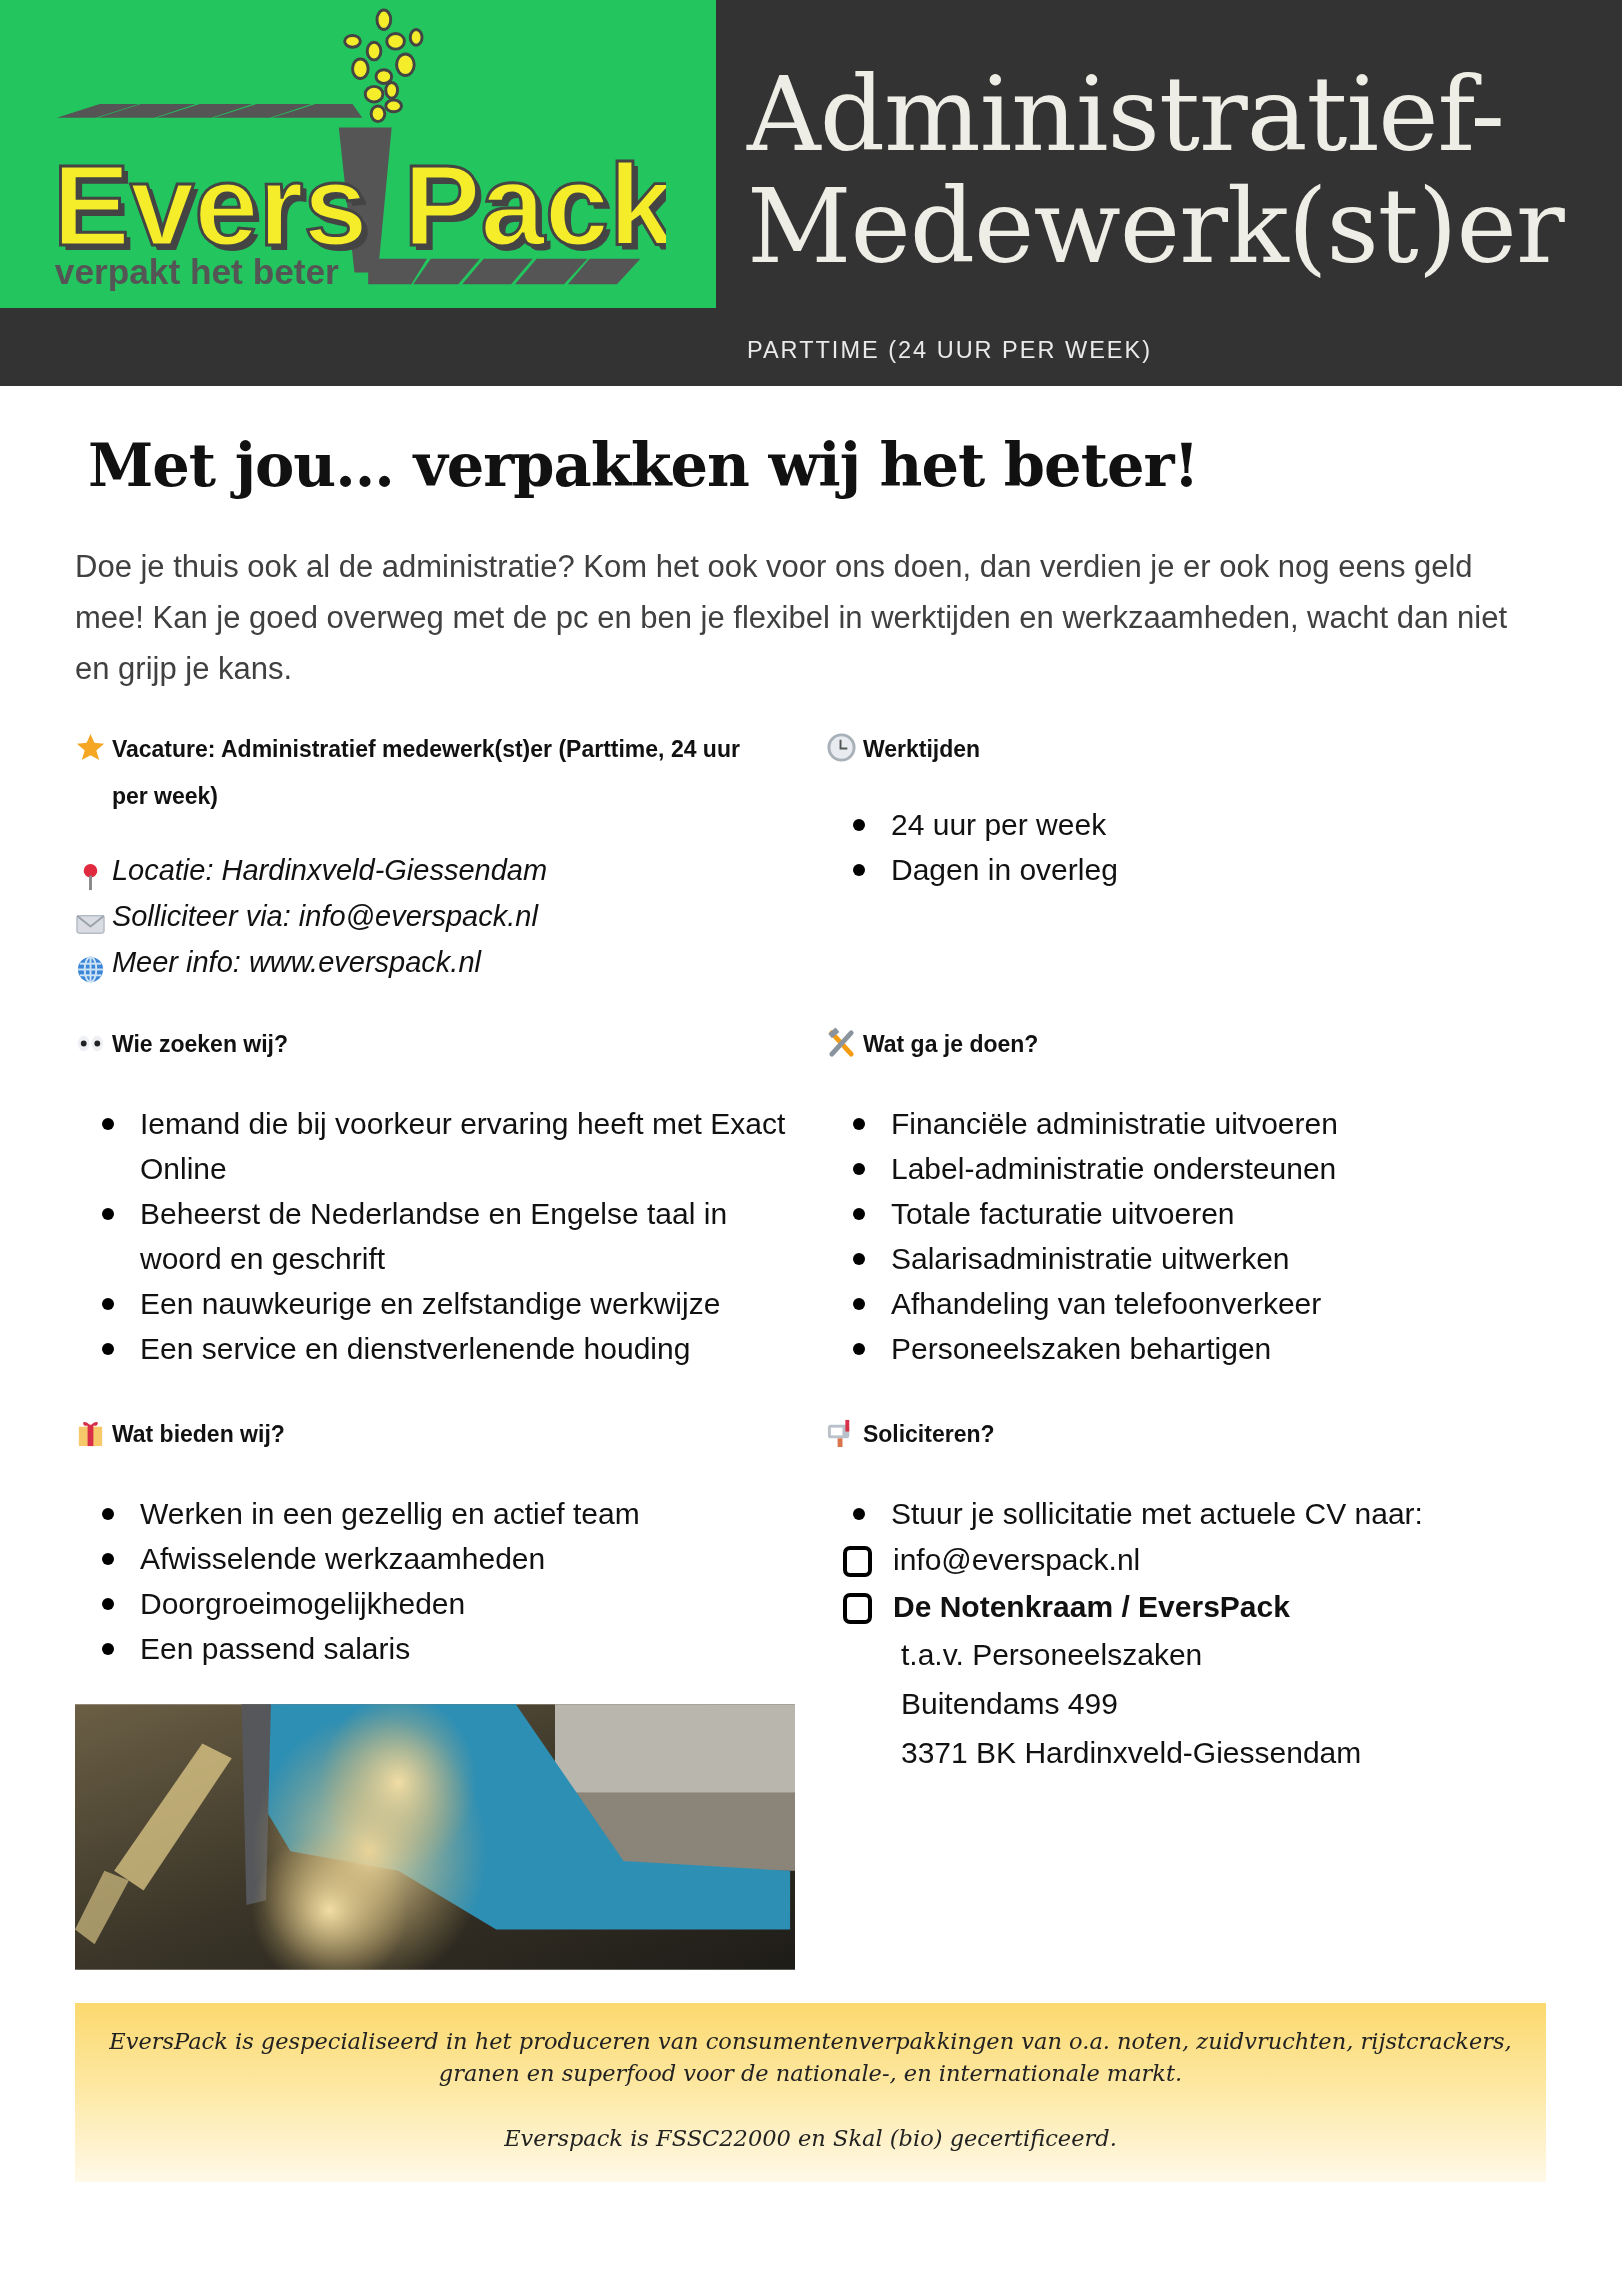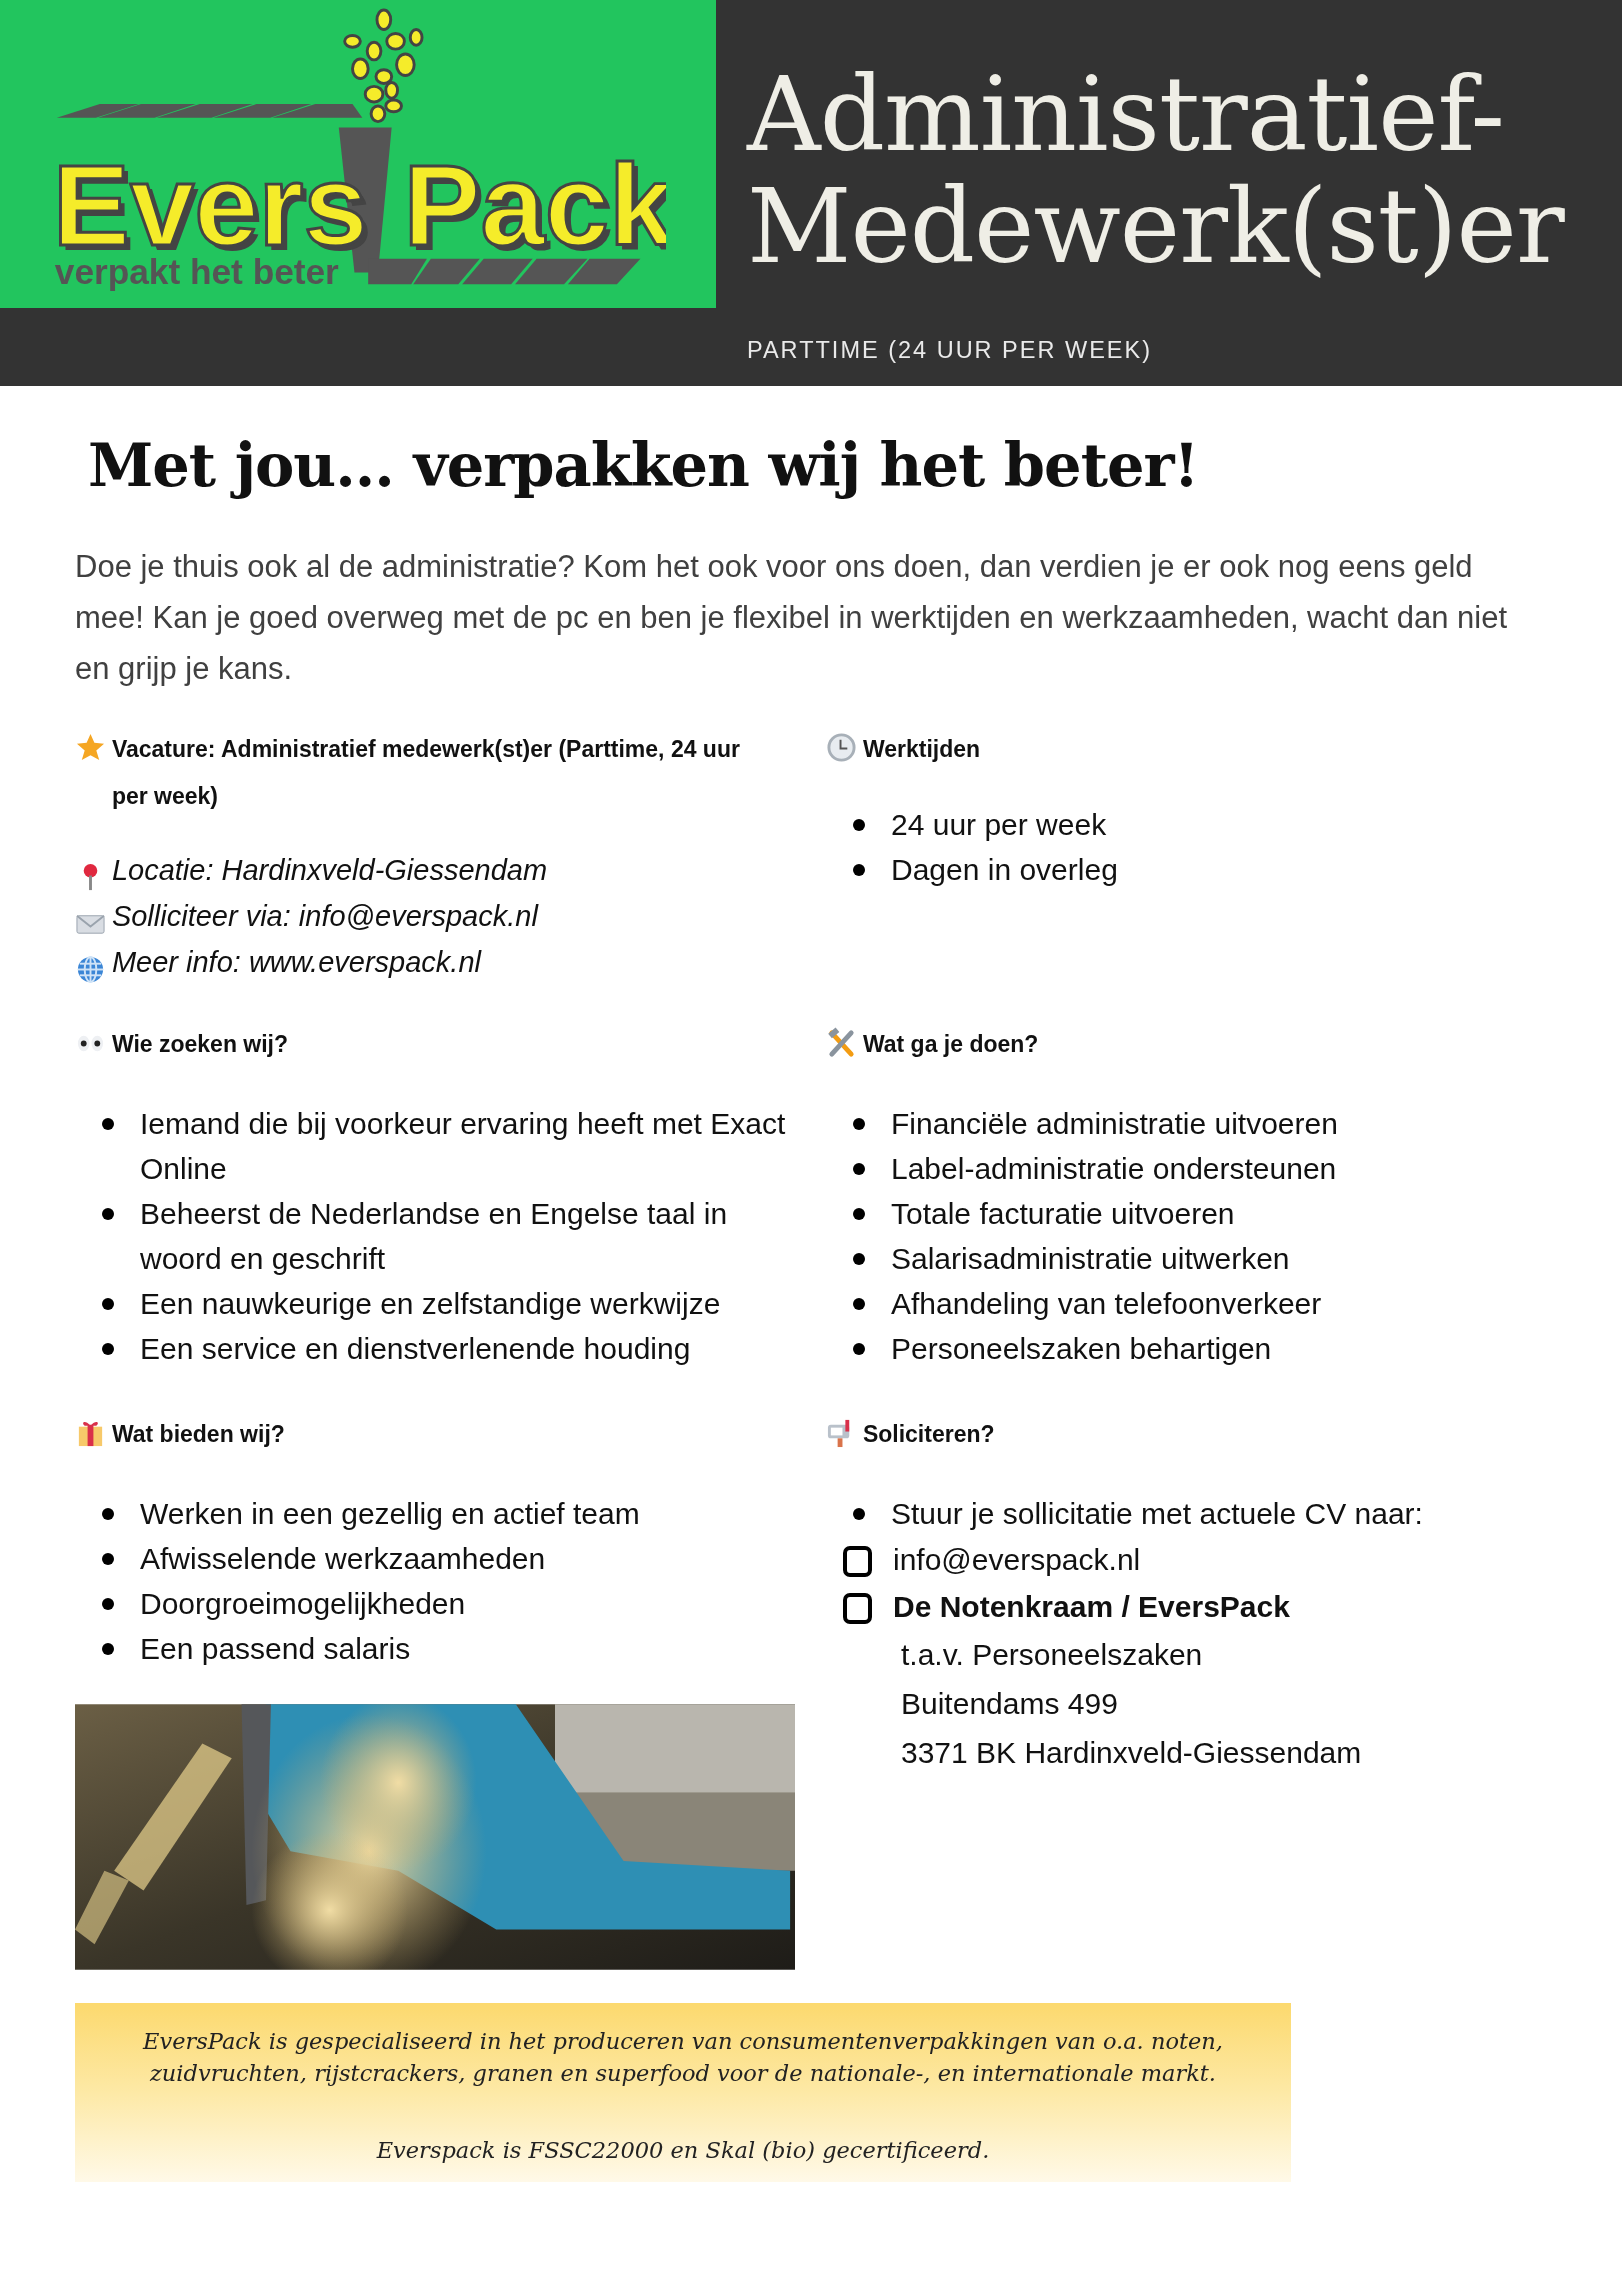--- a/index.html
+++ b/index.html
@@ -31,23 +31,23 @@
   ul.bullets { list-style: none; }
   ul.bullets li { position: relative; padding-left: 65px; font-size: 30px; line-height: 45px; }
   ul.bullets li::before { content: ""; position: absolute; left: 26.5px; top: 16.7px; width: 12.7px; height: 12.7px; border-radius: 50%; background: #000; }
 
   .checkbox-line { position: relative; padding-left: 67px; font-size: 30px; line-height: 47px; }
   .checkbox { position: absolute; left: 16.7px; top: 9.8px; width: 29px; height: 31px; border: 4.9px solid #000; border-radius: 6.9px; }
   .addr { padding-left: 75px; font-size: 30px; line-height: 49px; }
 
   .photo { position: absolute; left: 75px; top: 1704px; width: 720px; height: 266px; overflow: hidden; }
 
-  .footer-box { position: absolute; left: 75px; top: 2003px; width: 1216px; height: 179px; background: linear-gradient(to bottom, #fcd96e 0%, #fde9a6 50%, #fff9e8 100%); text-align: center; font-family: "DejaVu Serif", serif; font-style: italic; color: #222; }
+  .footer-box { position: absolute; left: 75px; top: 2003px; width: 1471px; height: 179px; background: linear-gradient(to bottom, #fcd96e 0%, #fde9a6 50%, #fff9e8 100%); text-align: center; font-family: "DejaVu Serif", serif; font-style: italic; color: #222; }
   .footer-box .p1 { margin-top: 21.6px; font-size: 22.5px; line-height: 32px; padding: 0 19.6px; }
-  .footer-box .p2 { margin-top: 45px; font-size: 22.5px; line-height: 32px; }
+  .footer-box .p2 { margin-top: 33px; font-size: 22.5px; line-height: 32px; }
 </style>
 </head>
 <body>
 
 <div class="logo-box">
   <svg class="logo-svg" width="627" height="284" viewBox="0 0 640 290">
 
     <g fill="#f5ec2a" stroke="#444" stroke-width="3">
       <ellipse cx="352" cy="12" rx="7" ry="10"></ellipse>
       <ellipse cx="320" cy="34" rx="8" ry="6"></ellipse>

